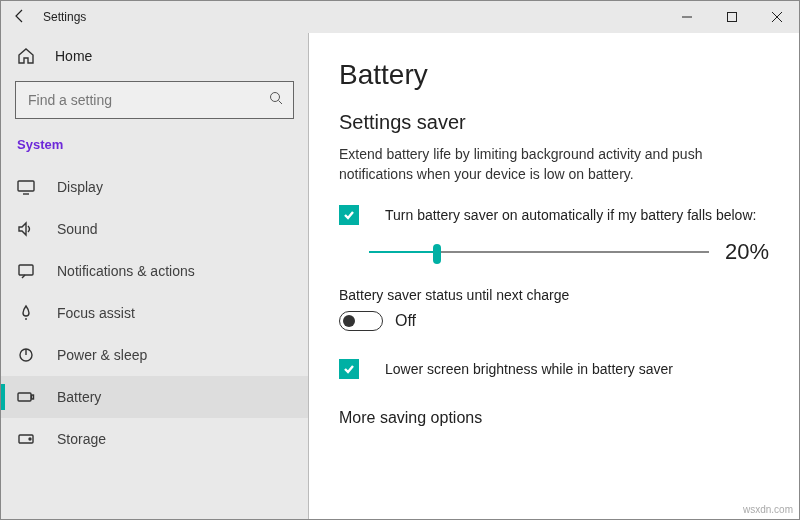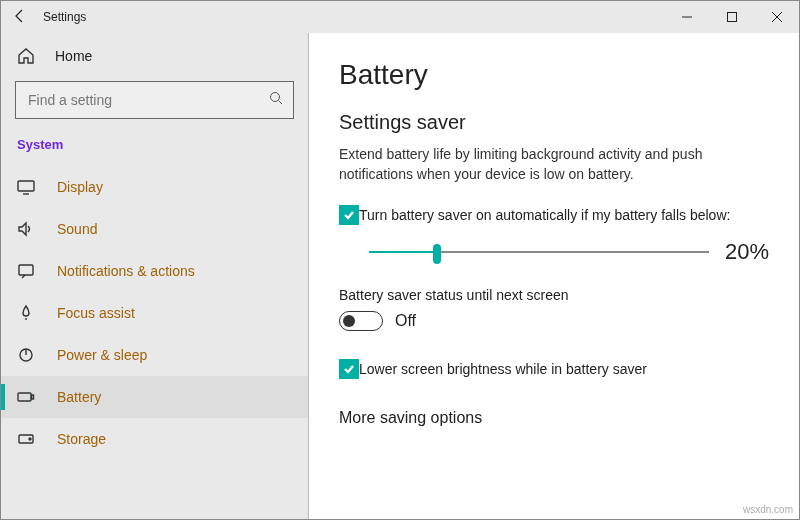--- a/index.html
+++ b/index.html
@@ -36,36 +36,36 @@
   .search input {
     flex:1; border:none; outline:none; background:transparent; font-size:14px; color:#666;
   }
   .search input::placeholder { color:#777; }
   .cat {
     font-size:13px; font-weight:700; padding: 4px 16px 14px 16px; color:#6d28d9;
   }
   .nav { display:flex; flex-direction:column; }
   .nav-item {
     display:flex; align-items:center; gap:22px;
-    padding: 12px 16px; font-size:14px; color:#a16207;
+    padding: 12px 16px; font-size:14px; color:#404040;
     cursor:pointer; position:relative;
   }
   .nav-item.active::before {
     content:""; position:absolute; left:0; top:8px; bottom:8px; width:4px; background:#00b0a4;
   }
   .nav-item.active { background:#ddd; }
   .icon-slot { width:18px; height:18px; display:flex; align-items:center; justify-content:center; }
   .icon-slot svg { stroke:#333; fill:none; stroke-width:1.4; }
   .content {
     flex:1; padding: 26px 30px 12px 30px; overflow-y:auto; color:#222;
   }
   h1 { font-size:28px; font-weight:400; margin:0 0 20px 0; }
   h2 { font-size:20px; font-weight:400; margin:0 0 10px 0; }
   .desc { font-size:14px; color:#333; line-height:1.45; margin-bottom:20px; }
-  .check-row { display:flex; align-items:center; gap:0; font-size:14px; margin-bottom:14px; }
+  .check-row { display:flex; align-items:center; gap:26px; font-size:14px; margin-bottom:14px; }
   .chk {
     width:20px; height:20px; border:1px solid #00b0a4; background:#00b0a4;
     display:flex; align-items:center; justify-content:center;
   }
   .chk svg { stroke:#fff; stroke-width:2.4; fill:none; width:12px; height:12px; }
   .slider-row { display:flex; align-items:center; gap:16px; padding-left:30px; margin-bottom:22px; }
   .slider {
     position:relative; width:340px; height:20px;
   }
   .track {
@@ -240,21 +240,21 @@
 
       <div class="slider-row">
         <div class="slider">
           <div class="track"></div>
           <div class="fill" id="slider-fill" style="width: 20%;"></div>
           <div class="thumb" id="slider-thumb" style="left: 20%;"></div>
         </div>
         <div class="pct">20%</div>
       </div>
 
-      <div class="status-label">Battery saver status until next screen</div>
+      <div class="status-label">Battery saver status until next charge</div>
       <div class="toggle-row">
         <div class="toggle">
             <div class="knob"></div>
           </div>
         <span>Off</span>
       </div>
 
       <div class="check-row">
         <div class="chk">
           <svg viewBox="0 0 12 12">

